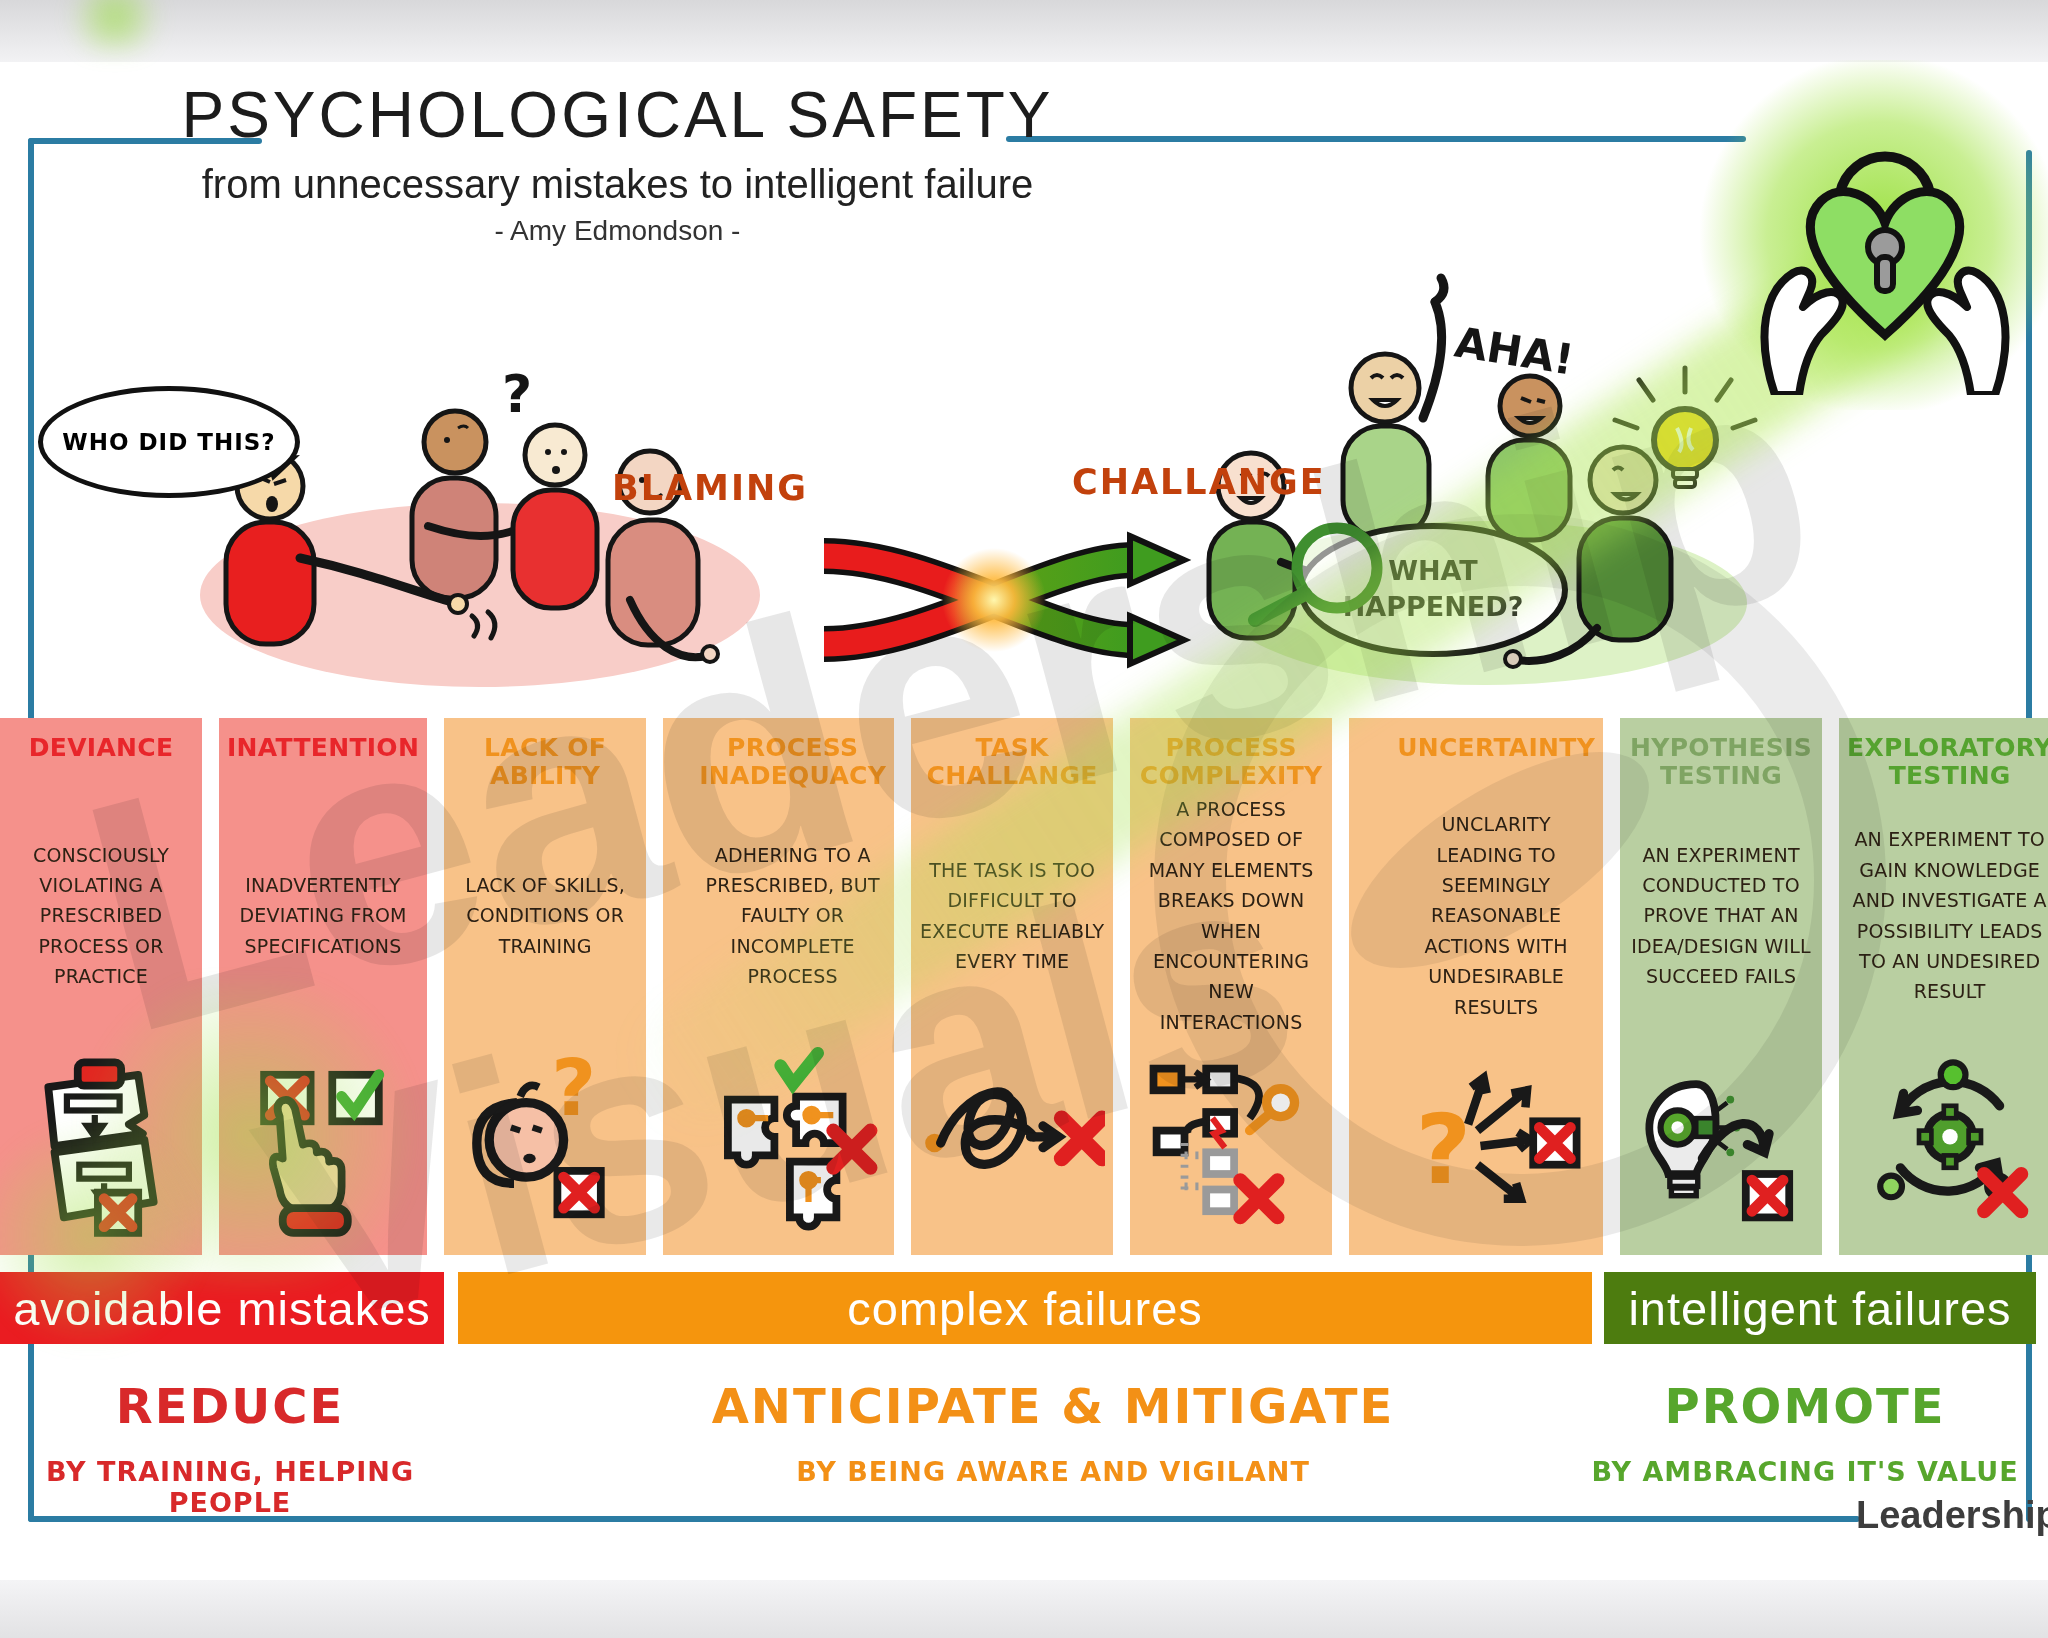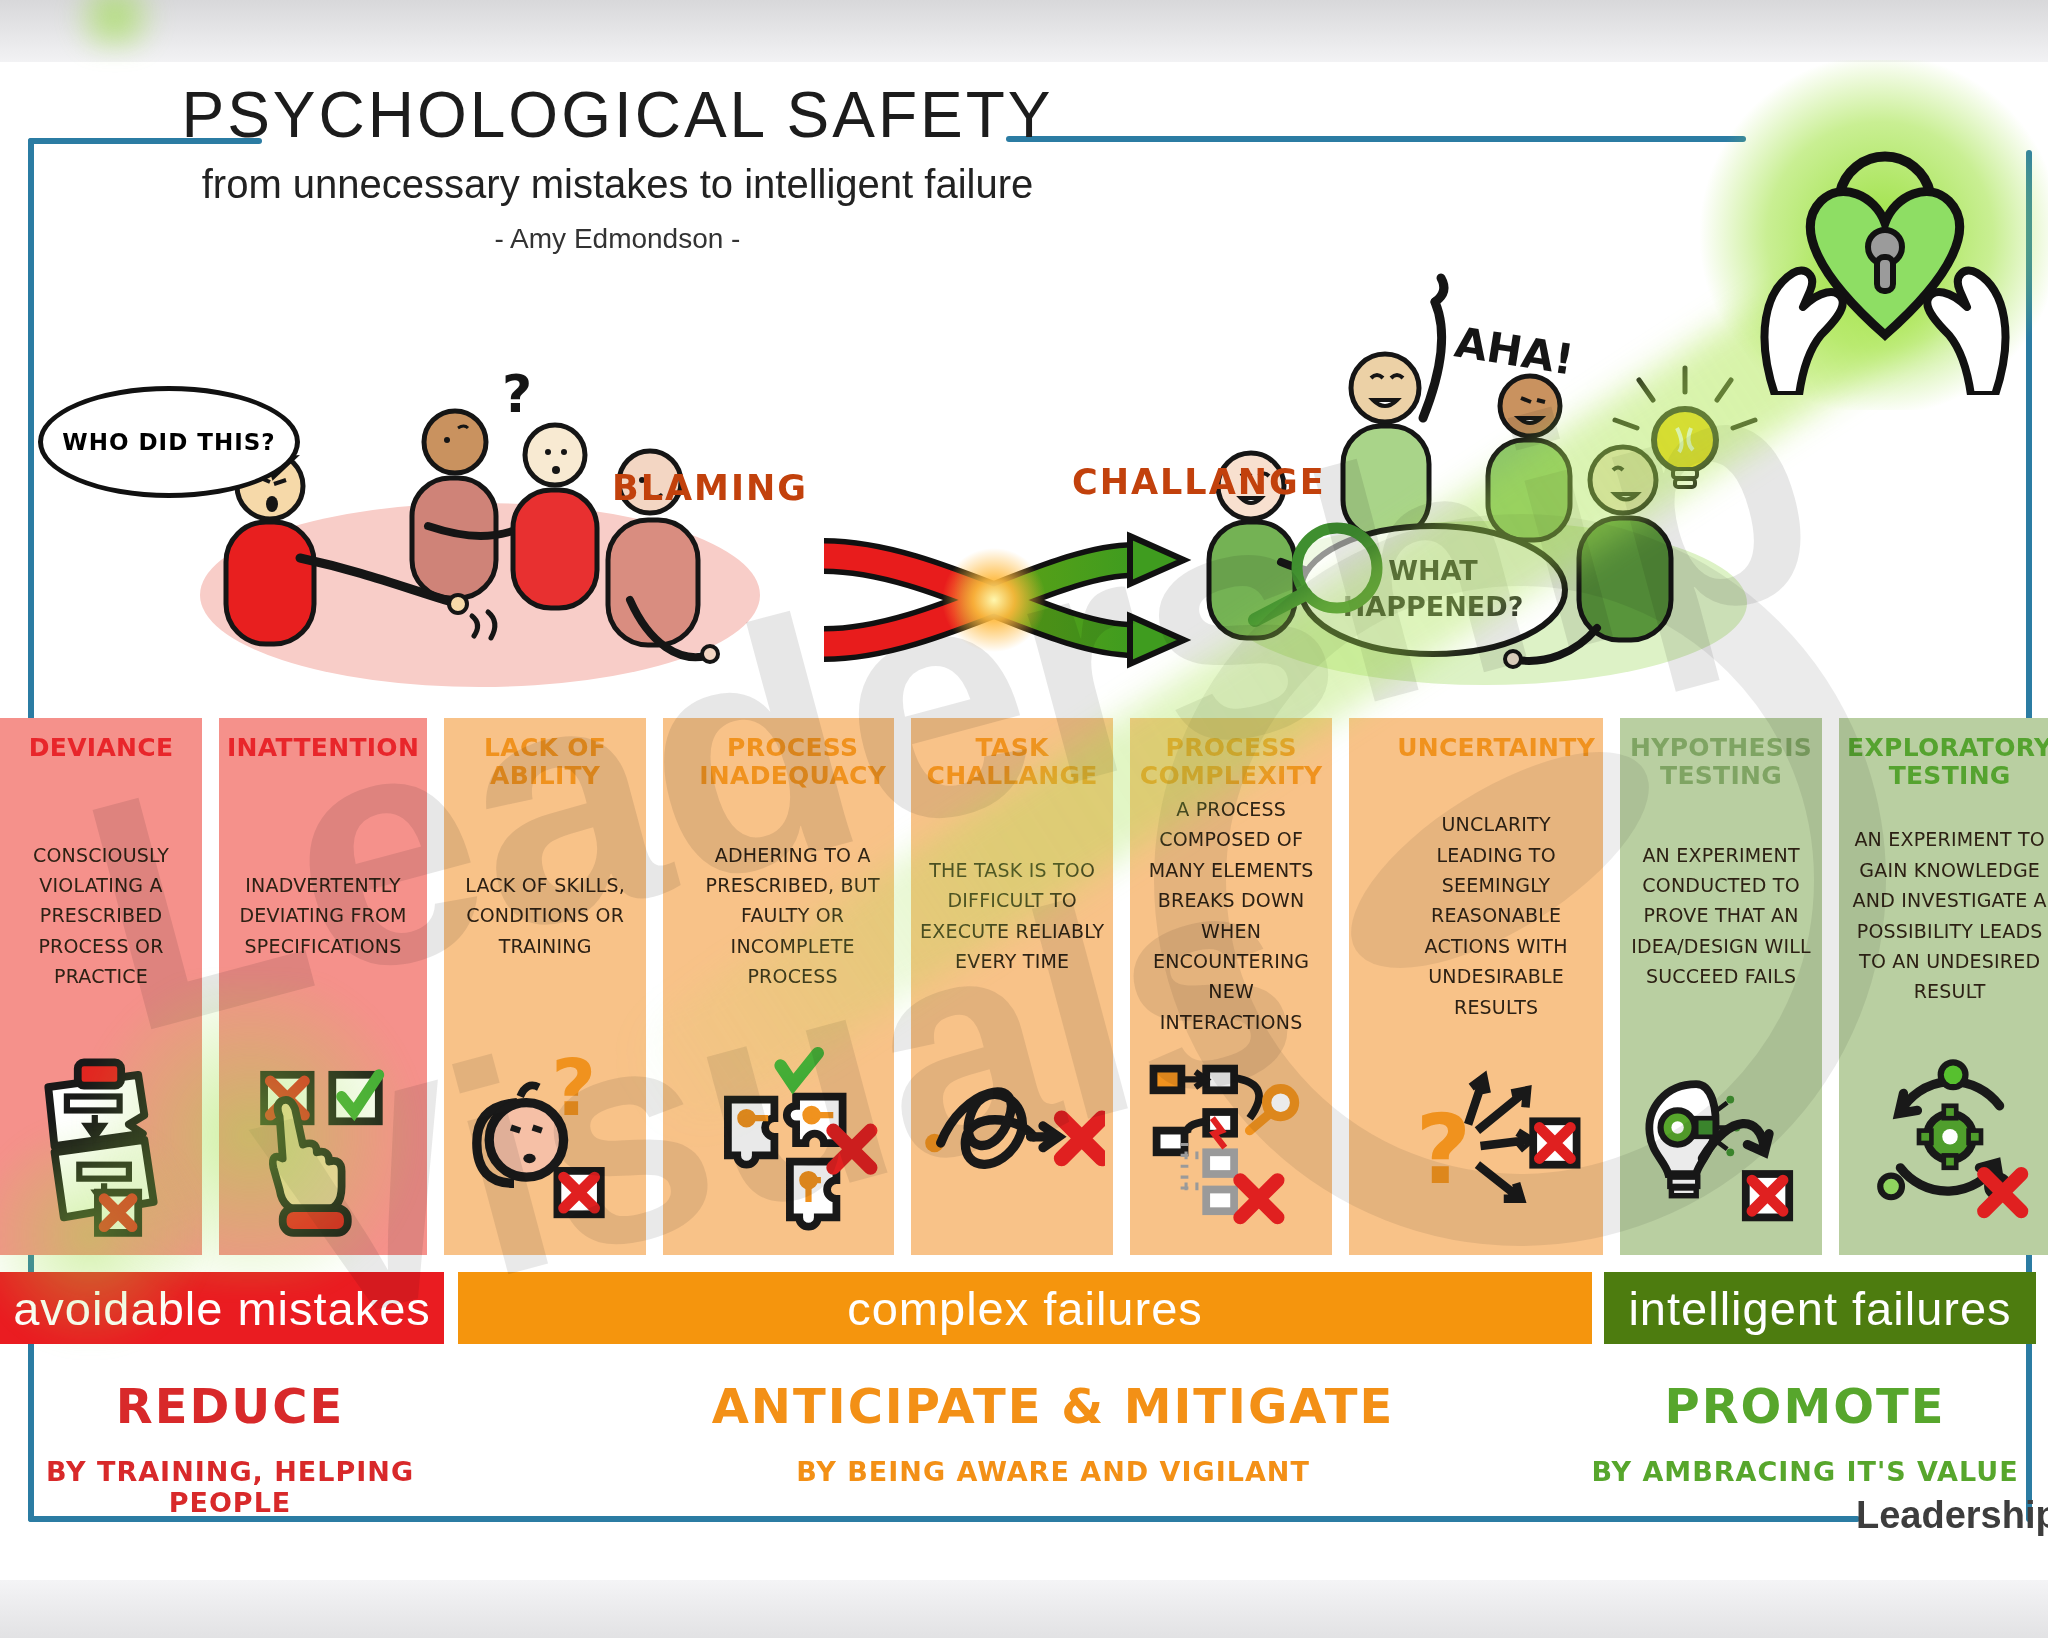--- a/index.html
+++ b/index.html
@@ -20,21 +20,21 @@
   .blob2{left:-40px;top:1120px;width:260px;height:230px;filter:blur(8px);
         background:radial-gradient(circle,rgba(160,224,70,.45) 0%,rgba(160,224,70,0) 68%);}
   .blob3{left:60px;top:-18px;width:110px;height:70px;filter:blur(10px);
         background:radial-gradient(circle,rgba(150,220,60,.65) 0%,rgba(150,220,60,0) 70%);}
   
   .fline{position:absolute;background:#2b7ca3;border-radius:3px;}
   
   .titlebox{position:absolute;left:30px;top:78px;width:1175px;text-align:center;color:#1c1c1c;}
   .titlebox h1{margin:0;font-size:64px;font-weight:400;letter-spacing:3px;}
   .subtitle{margin-top:10px;font-size:40px;font-weight:400;color:#222;}
-  .author{margin-top:16px;font-size:28px;color:#333;}
+  .author{margin-top:8px;font-size:28px;color:#333;}
   
   .bubble{position:absolute;left:38px;top:386px;width:252px;height:102px;border:5px solid #111;
           border-radius:50%;background:#fff;display:flex;align-items:center;justify-content:center;
           font-family:"DejaVu Sans",sans-serif;font-weight:bold;font-size:23px;letter-spacing:1px;z-index:5;}
   .bubble-tail{position:absolute;left:268px;top:452px;width:0;height:0;z-index:4;
           border-left:34px solid #111;border-top:8px solid transparent;border-bottom:16px solid transparent;
           transform:rotate(-18deg);}
   .scene-label{position:absolute;font-family:"DejaVu Sans",sans-serif;font-weight:bold;
           font-size:35px;letter-spacing:2px;color:#c2410c;z-index:5;}
   .scenesvg{position:absolute;z-index:3;}

